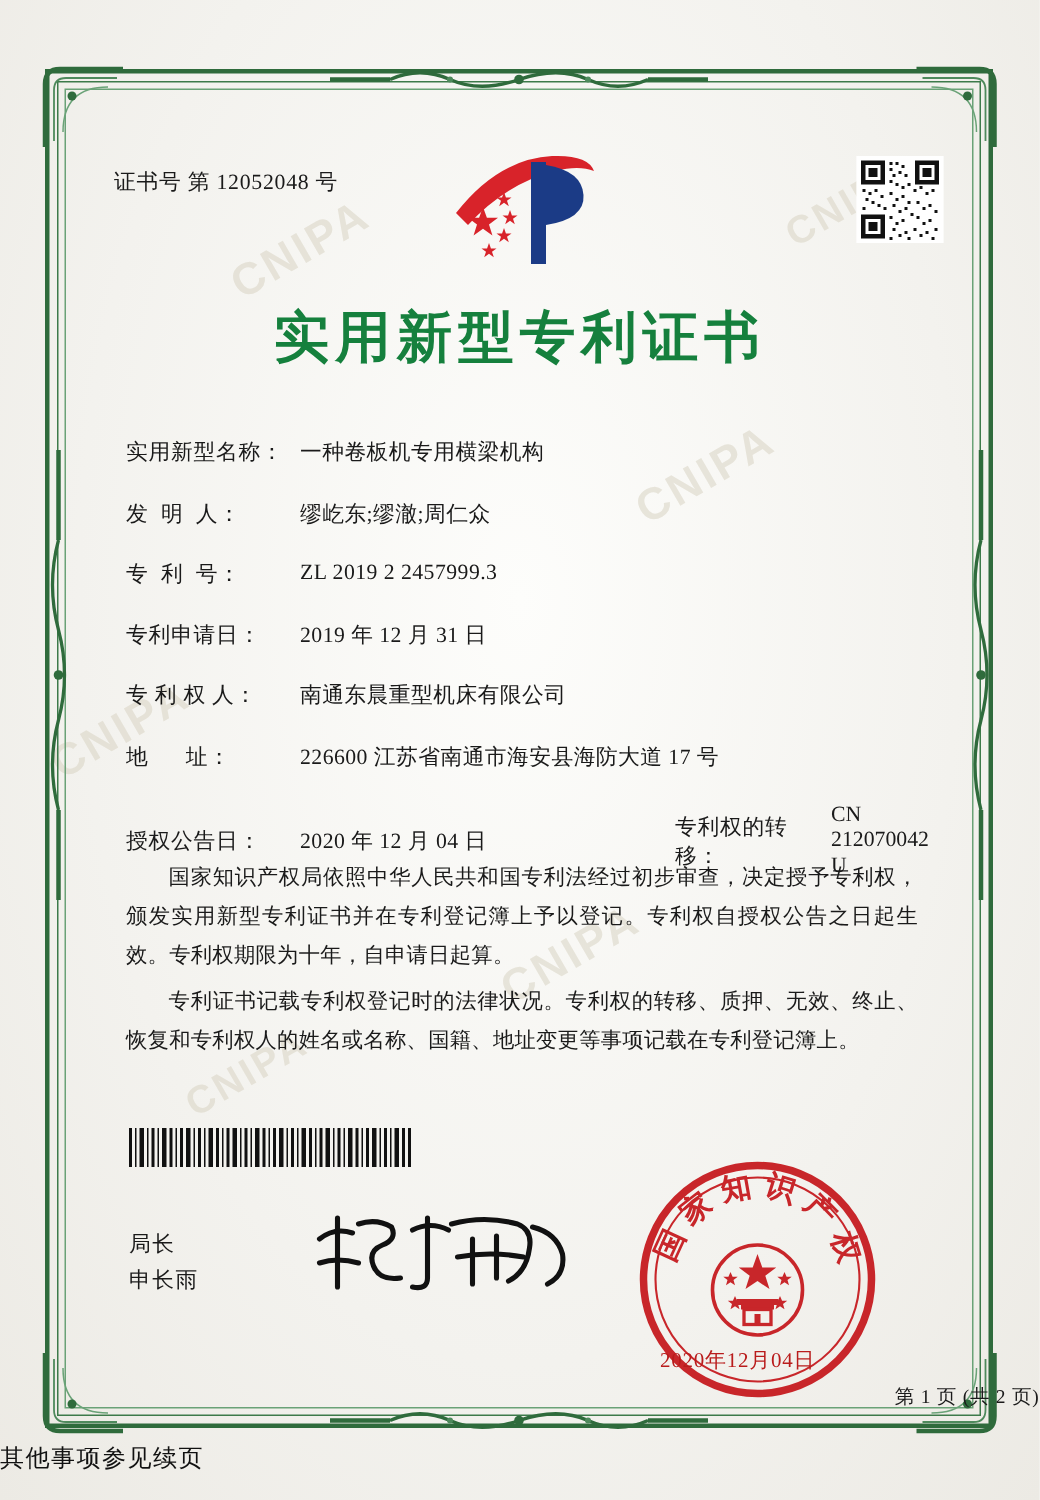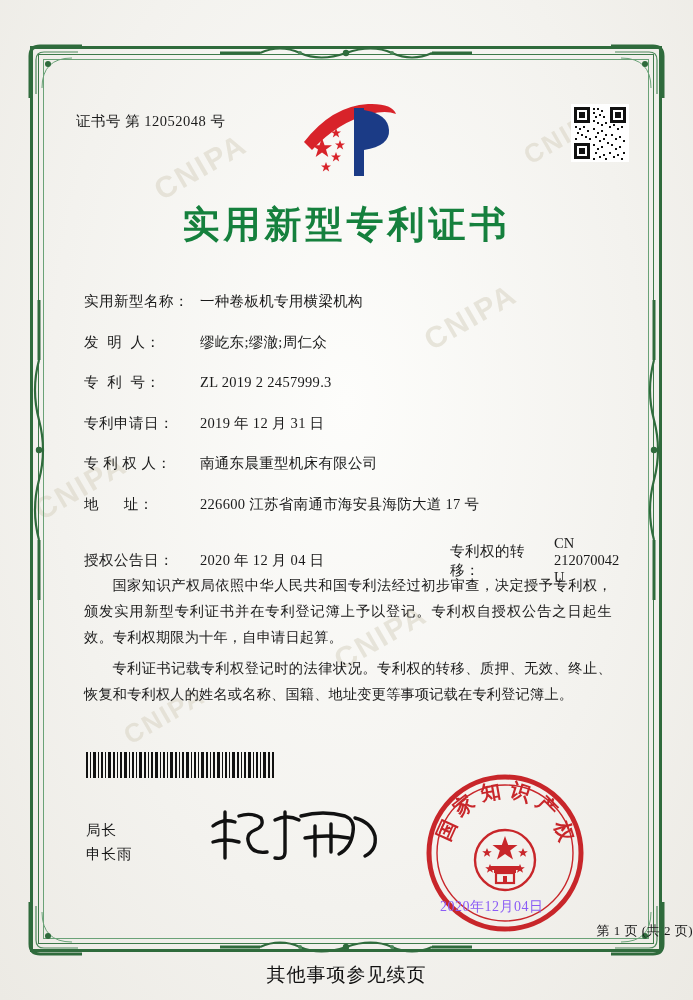--- a/index.html
+++ b/index.html
@@ -231,42 +231,42 @@
     left: 424px;
     top: 772px;
     width: 162px;
     height: 162px;
   }
   .seal-date {
     position: absolute;
     left: 440px;
     top: 898px;
     font-size: 14px;
-    color: #8b5cf6;
+    color: #b91c1c;
     letter-spacing: .5px;
     font-family: "Liberation Serif", serif;
   }
 
   
   .page-num {
     position: absolute;
     left: 0;
     right: 0;
     top: 922px;
     text-align: right;
     font-size: 13px;
     letter-spacing: .5px;
   }
   .footnote {
     position: absolute;
     left: 0;
     right: 0;
     top: 962px;
-    text-align: center;
-    font-size: 19px;
+    text-align: left;
+    font-size: 16px;
     letter-spacing: 1px;
     color: #111;
   }
 </style>
 </head>
 <body>
 
 <div class="page">
   <div class="paper-tint"></div>
 

